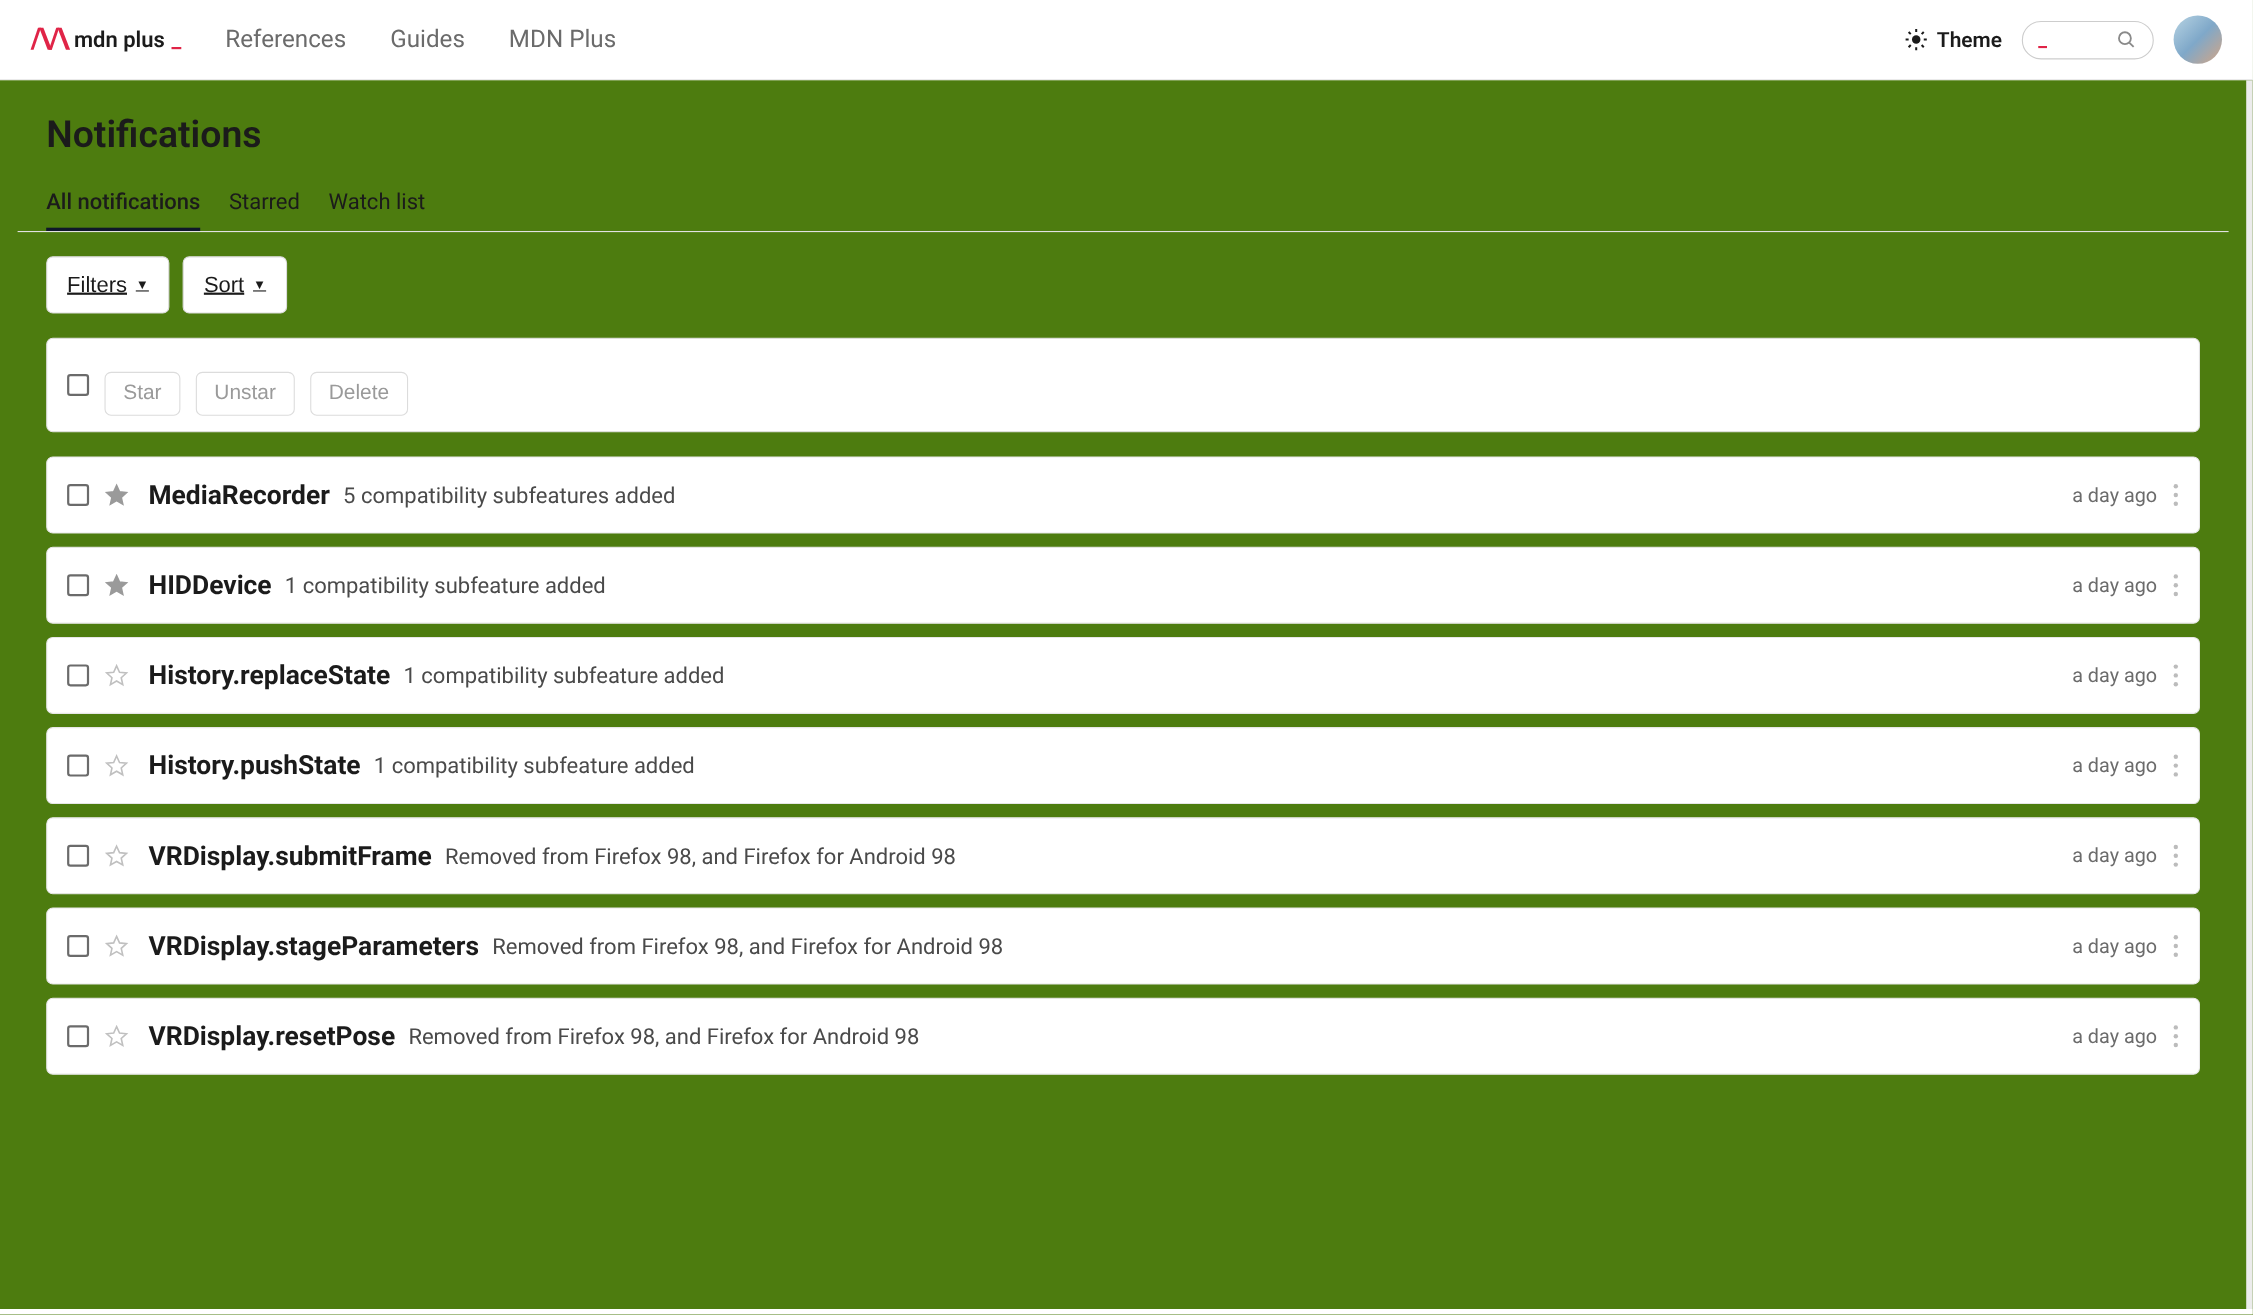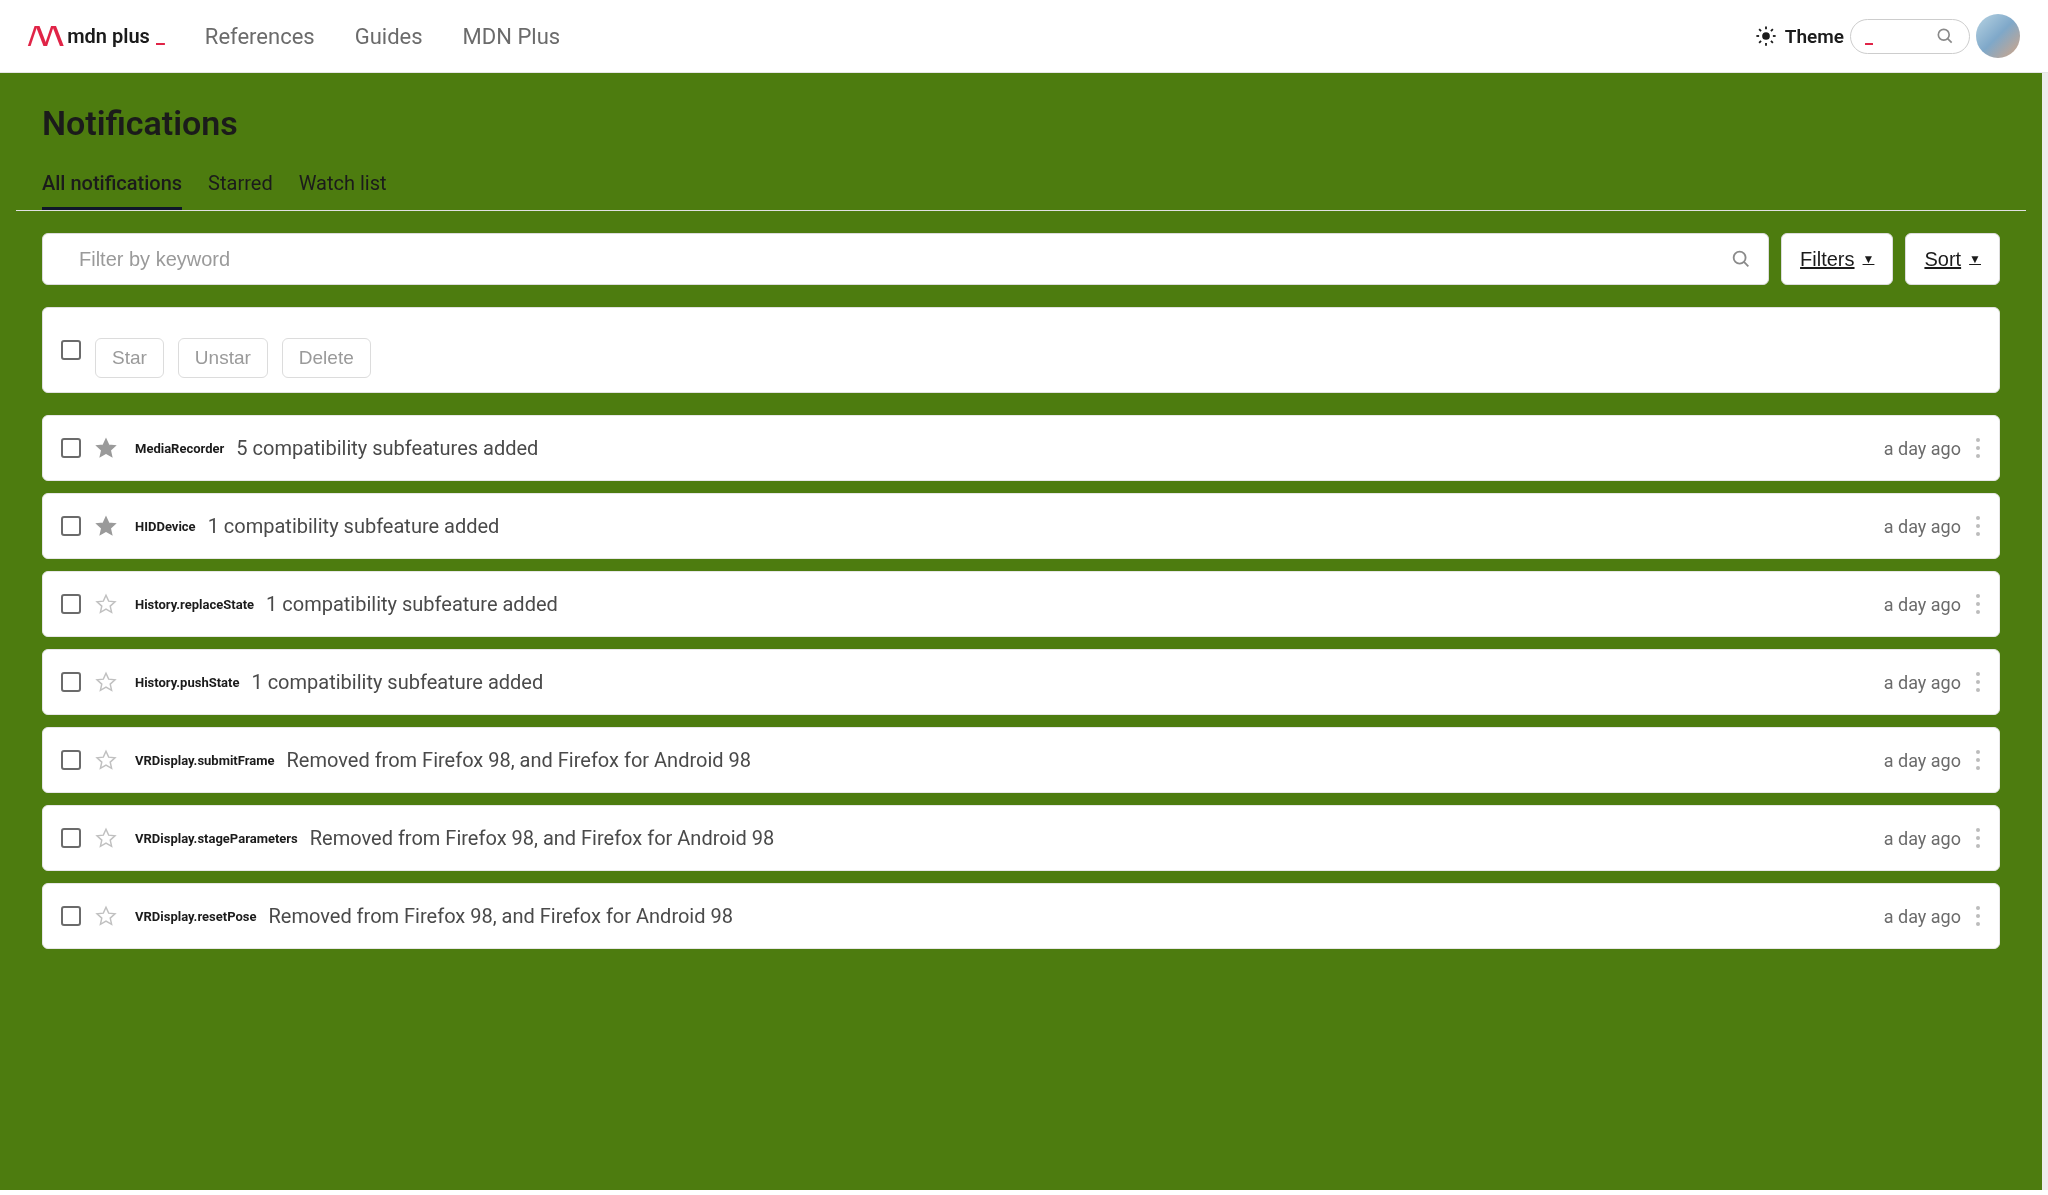--- a/index.html
+++ b/index.html
@@ -12,21 +12,21 @@
       justify-content: space-between;
       padding: 14px 28px;
       border-bottom: 1px solid #e5e5e5;
       background: #fff;
     }
     .header-left { display: flex; align-items: center; gap: 40px; }
     .logo { display: flex; align-items: center; gap: 6px; font-weight: 600; font-size: 20px; color: #1b1b1b; }
     .logo-m { color: #e02447; font-weight: 700; font-size: 26px; letter-spacing: -2px; }
     .logo-cursor { color: #e02447; display: inline-block; }
     .nav-link { color: #6b6b6b; font-size: 22px; text-decoration: none; }
-    .header-right { display: flex; align-items: center; gap: 6px; }
+    .header-right { display: flex; align-items: center; gap: 18px; }
     .theme-toggle { display: flex; align-items: center; gap: 8px; color: #1b1b1b; font-size: 19px; font-weight: 600; cursor: pointer; }
     .search-pill {
       display: flex; align-items: center; justify-content: space-between;
       border: 1px solid #cdcdcd; border-radius: 22px; padding: 6px 14px; width: 120px; cursor: pointer;
     }
     .search-pill .cursor-blink { color: #e02447; font-size: 18px; font-weight: 700; }
     .avatar { width: 44px; height: 44px; border-radius: 50%; background: linear-gradient(135deg, #b8d4e3 0%, #7fa8c9 50%, #d4a584 100%); }
     
     
     .page { background: #4d7c0f; padding: 30px 42px 40px; min-height: calc(100vh - 78px); border-right: 6px solid #ececec; }
@@ -64,21 +64,21 @@
       font-size: 19px; color: #9a9a9a; cursor: pointer; margin-top: 16px;
     }
     
     
     .rows { display: flex; flex-direction: column; gap: 12px; }
     .row {
       display: flex; align-items: center; border: 1px solid #e7e7e7; border-radius: 6px; background: #fff;
       padding: 20px 18px;
     }
     .star { width: 22px; height: 22px; margin-left: 14px; margin-right: 18px; flex-shrink: 0; cursor: pointer; }
-    .row-title { font-weight: 700; font-size: 13px; color: #1b1b1b; margin-right: 12px; }
+    .row-title { font-weight: 700; font-size: 24px; color: #1b1b1b; margin-right: 12px; }
     .row-desc { font-size: 20px; color: #4a4a4a; }
     .row-spacer { flex: 1; }
     .row-time { font-size: 18px; color: #6b6b6b; margin-right: 14px; }
     .dots { color: #9a9a9a; cursor: pointer; flex-shrink: 0; }
     
     svg { display: block; }
   </style>
 </head>
 <body>
 
@@ -124,27 +124,20 @@
 <main class="page">
   <h1 class="page-title">Notifications</h1>
 
   <div class="tabs">
     <div class="tab active">All notifications</div>
     <div class="tab">Starred</div>
     <div class="tab">Watch list</div>
   </div>
 
   <div class="filterbar">
-    <div class="filter-input-wrap">
-      <input class="filter-input" placeholder="Filter by keyword" style="">
-      <svg width="22" height="22" viewBox="0 0 24 24" fill="none" stroke="#8a8a8a" stroke-width="2">
-          <circle cx="10.5" cy="10.5" r="6.5"></circle>
-          <line x1="20" y1="20" x2="15.2" y2="15.2"></line>
-        </svg>
-    </div>
     <button class="btn-outline">
       <span>Filters</span>
       <span class="caret-down">▼</span>
     </button>
     <button class="btn-outline">
       <span>Sort</span>
       <span class="caret-down">▼</span>
     </button>
   </div>
 

